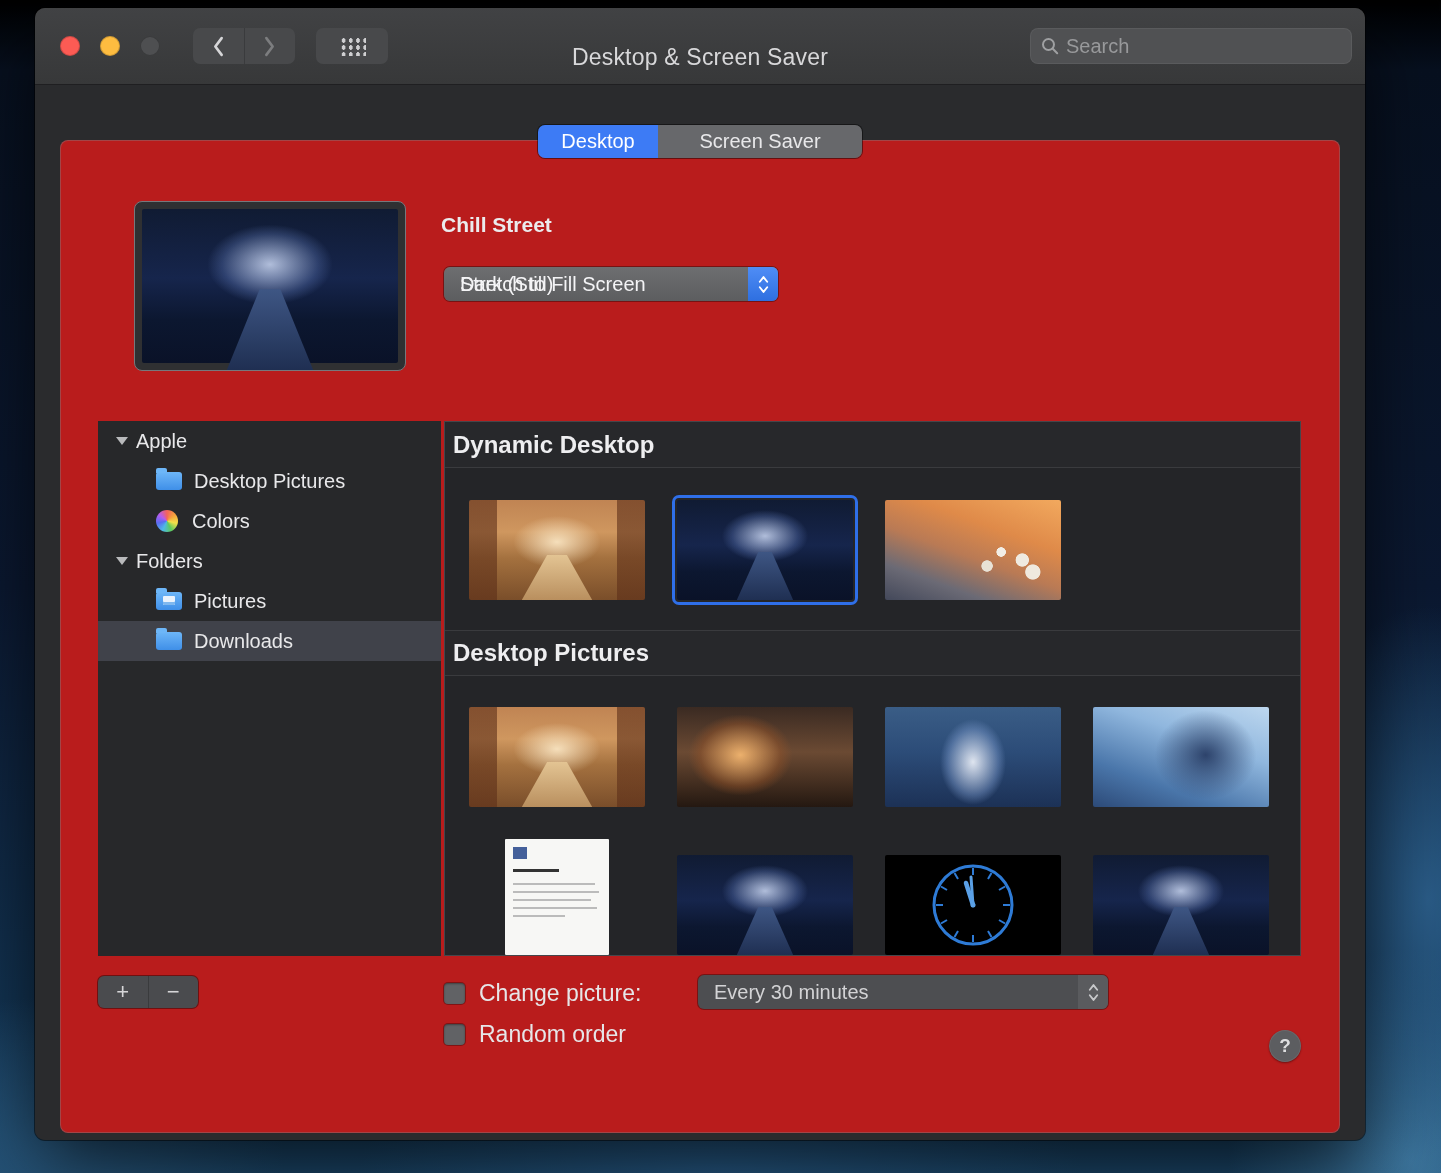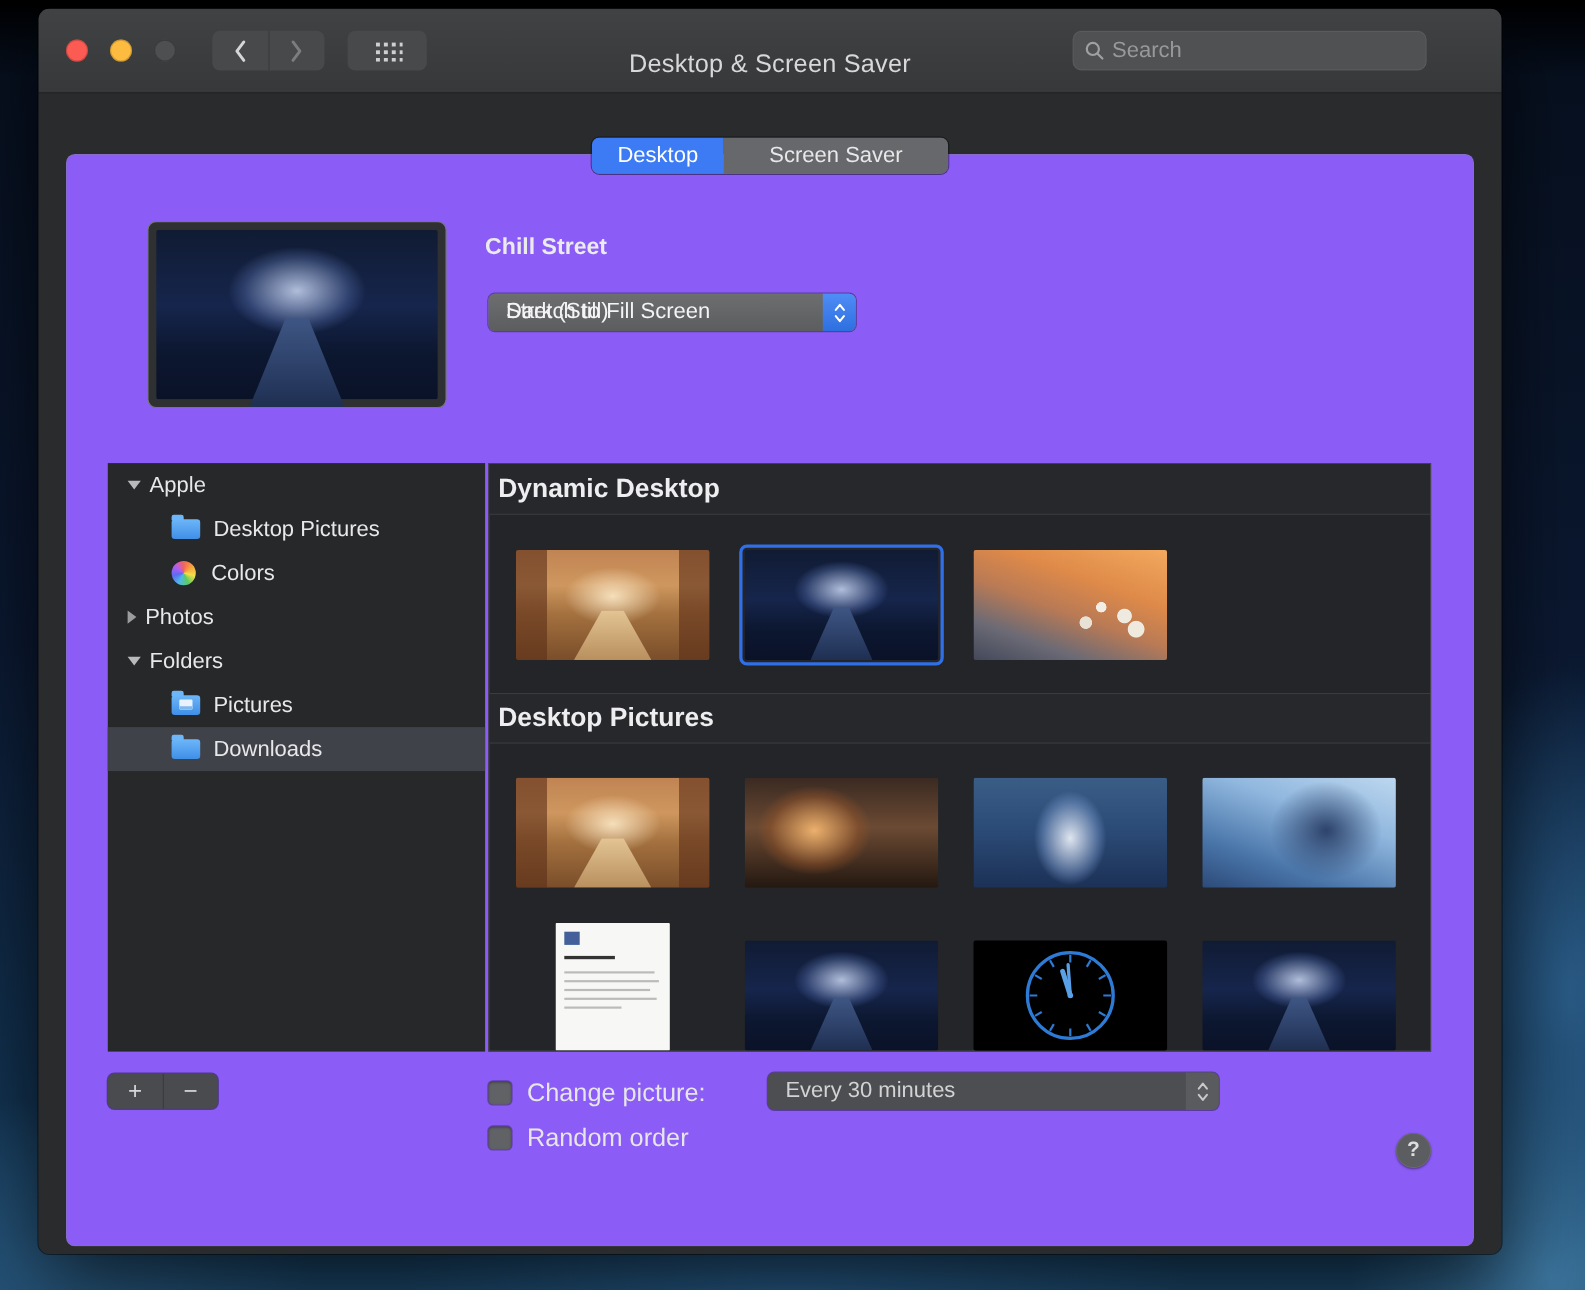--- a/index.html
+++ b/index.html
@@ -41,34 +41,34 @@
   .grid-icon {
     width:27px; height:20px;
     background-image:radial-gradient(circle 2.2px, #cfcfd1 95%, transparent 100%);
     background-size:7.2px 7px; background-position:1px 1px;
   }
   .win-title {
     position:absolute; left:50%; top:36px; transform:translateX(-50%);
     color:#d8d8da; font-size:23px; letter-spacing:.2px; white-space:nowrap;text-align:center;
   }
   .searchfield {
-    position:absolute; left:940px; top:20px; width:322px; height:36px;
+    position:absolute; left:995px; top:20px; width:322px; height:36px;
     background:#505153; border-radius:8px; display:flex; align-items:center;
     padding:0 10px; gap:6px; box-shadow:inset 0 0 0 1px rgba(255,255,255,.06);
   }
   .searchfield input {
     flex:1; background:transparent; border:none; outline:none;
     color:#e0e0e2; font-size:20px; font-family:"Liberation Sans",sans-serif;
   }
   .searchfield input::placeholder { color:#98999b; }
   
   .content { position:absolute; left:0; top:77px; right:0; bottom:0; background:#2a2b2d; }
   .panel {
     position:absolute; left:25px; top:55px; width:1280px; height:993px;
-    border:1px solid rgba(130,132,138,.4); border-radius:8px; background:#8b5cf6;
+    border:1px solid rgba(130,132,138,.4); border-radius:8px; background:#b91c1c;
   }
   .tabs {
     position:absolute; left:50%; top:40px; transform:translateX(-50%);
     display:flex; height:33px; border-radius:7px; overflow:hidden;
     box-shadow:0 0 0 1px rgba(0,0,0,.45); z-index:5;
   }
   .tab { display:flex; align-items:center; justify-content:center; font-size:20px; color:#fff; }
   .tab.active { width:120px; background:#3d7bf5; }
   .tab.inactive { width:204px; background:#67686b; color:#e8e8ea; }
   
@@ -266,24 +266,20 @@
           <span class="sb-child-pad"></span>
           <span class="icon-folder"></span>
           <span class="sb-label">Desktop Pictures</span>
         </div>
         <div class="sb-row child">
           <span class="sb-child-pad"></span>
           <span class="icon-colorwheel"></span>
           <span class="sb-label">Colors</span>
         </div>
         <div class="sb-row group">
-          <span class="disc closed"></span>
-          <span class="sb-label">Photos</span>
-        </div>
-        <div class="sb-row group">
           <span class="disc open"></span>
           <span class="sb-label">Folders</span>
         </div>
         <div class="sb-row child">
           <span class="sb-child-pad"></span>
           <span class="icon-folder photo"></span>
           <span class="sb-label">Pictures</span>
         </div>
         <div class="sb-row child selected">
           <span class="sb-child-pad"></span>

